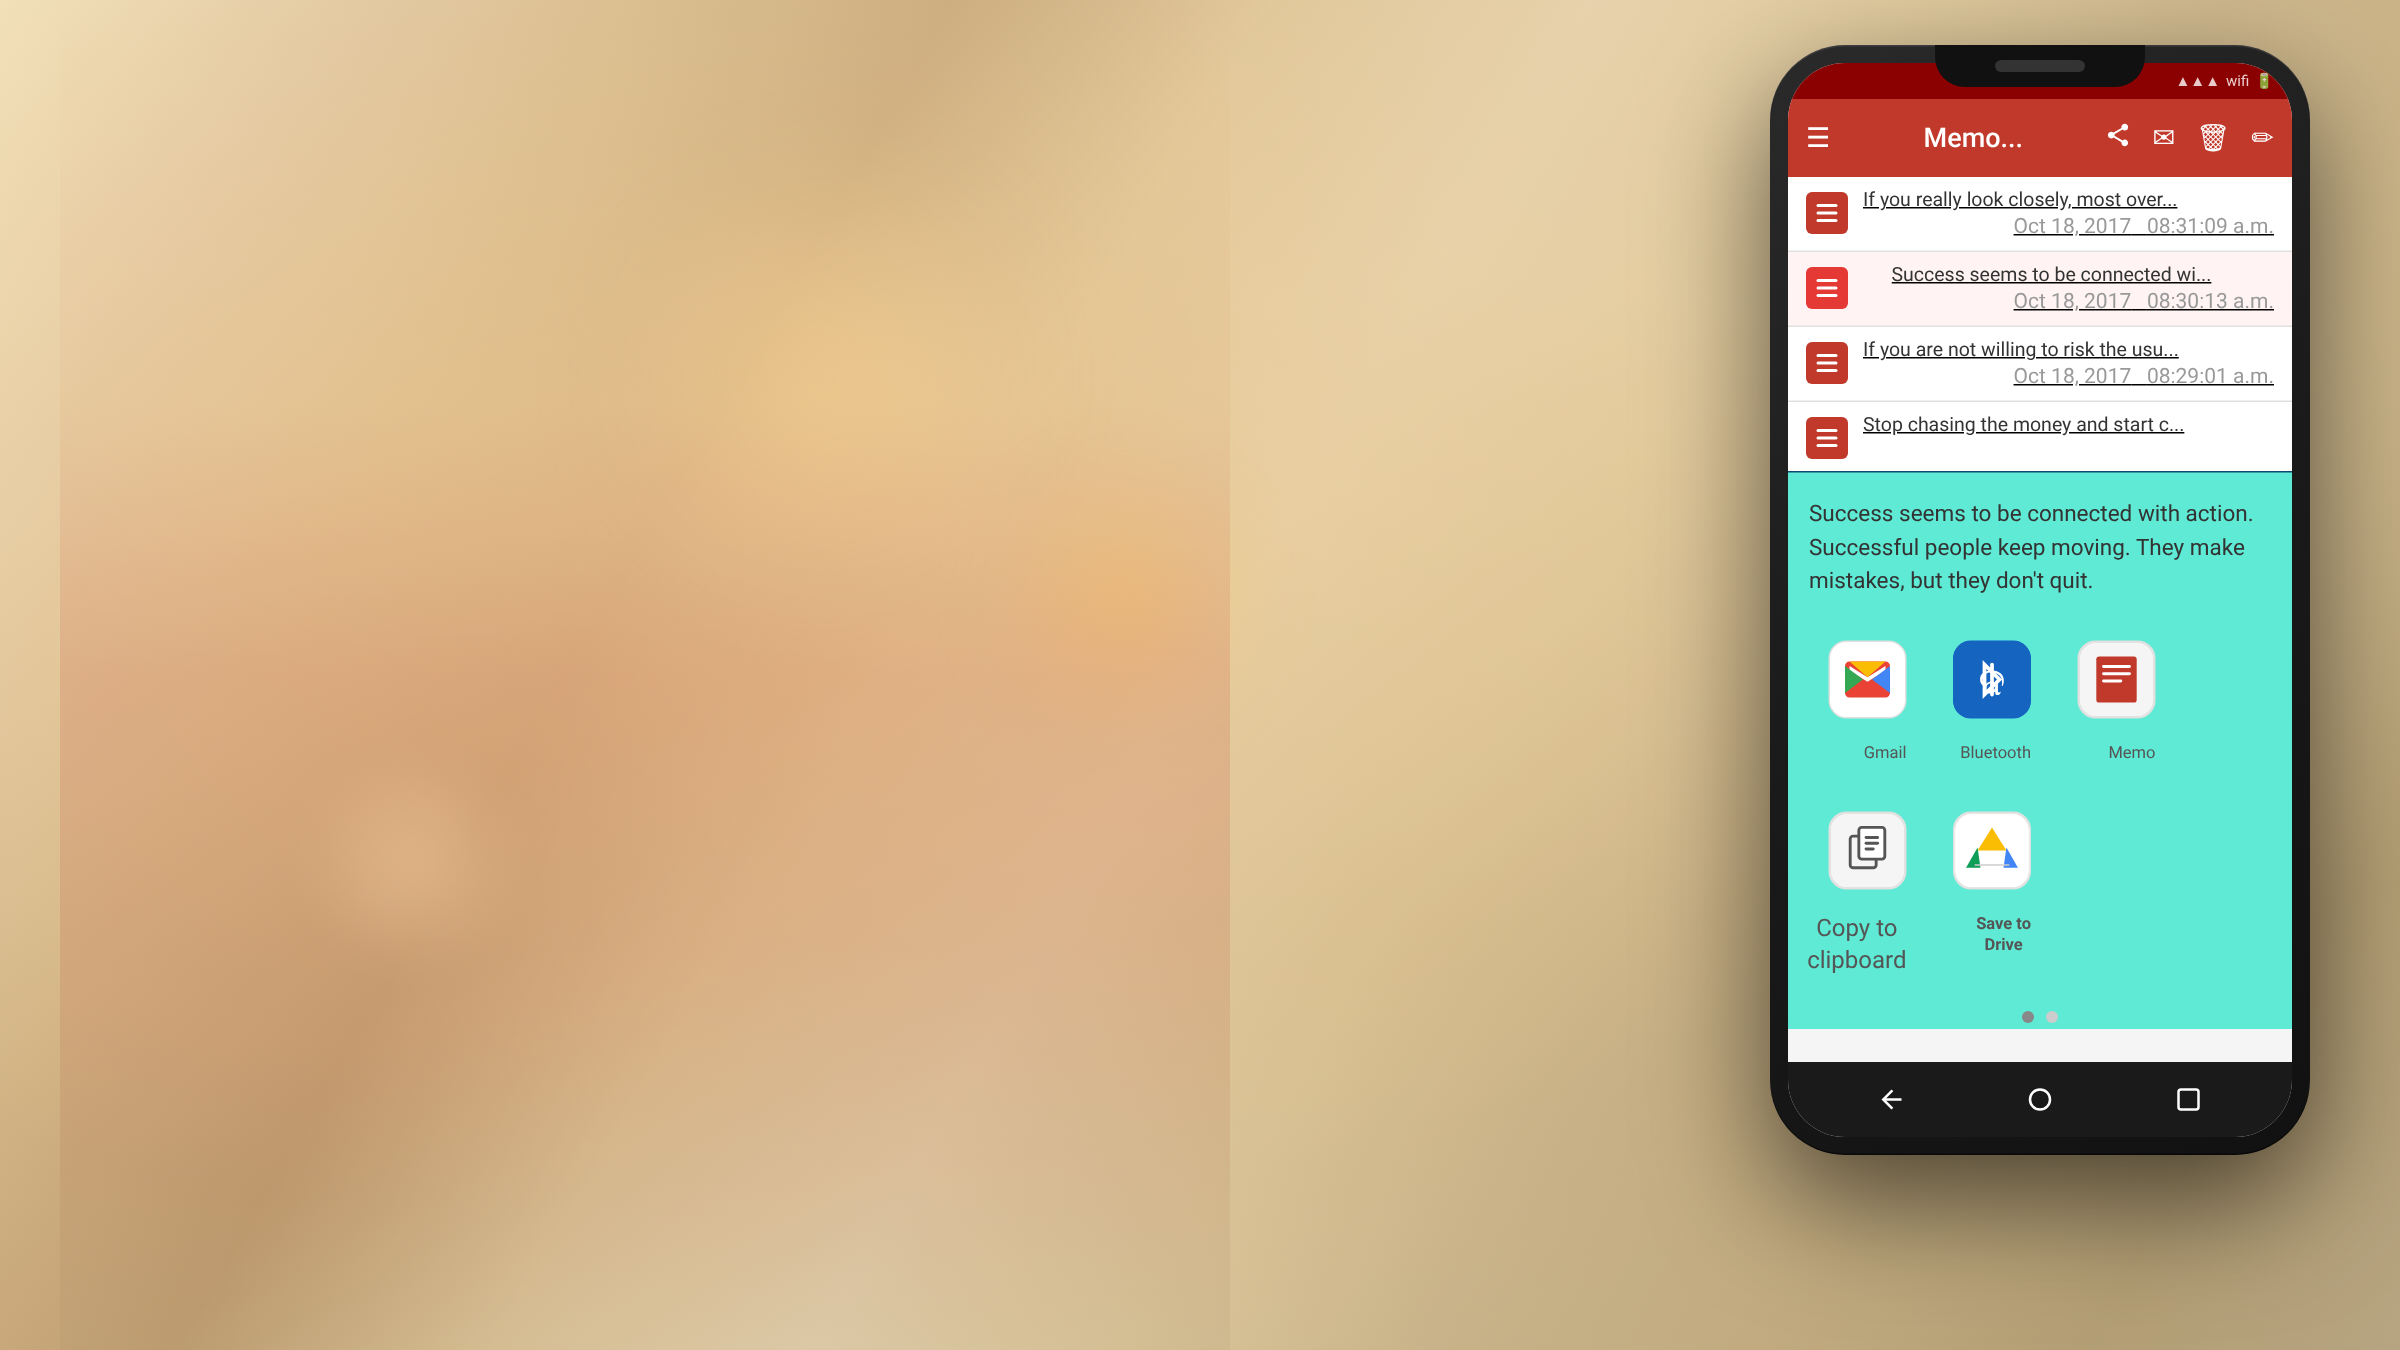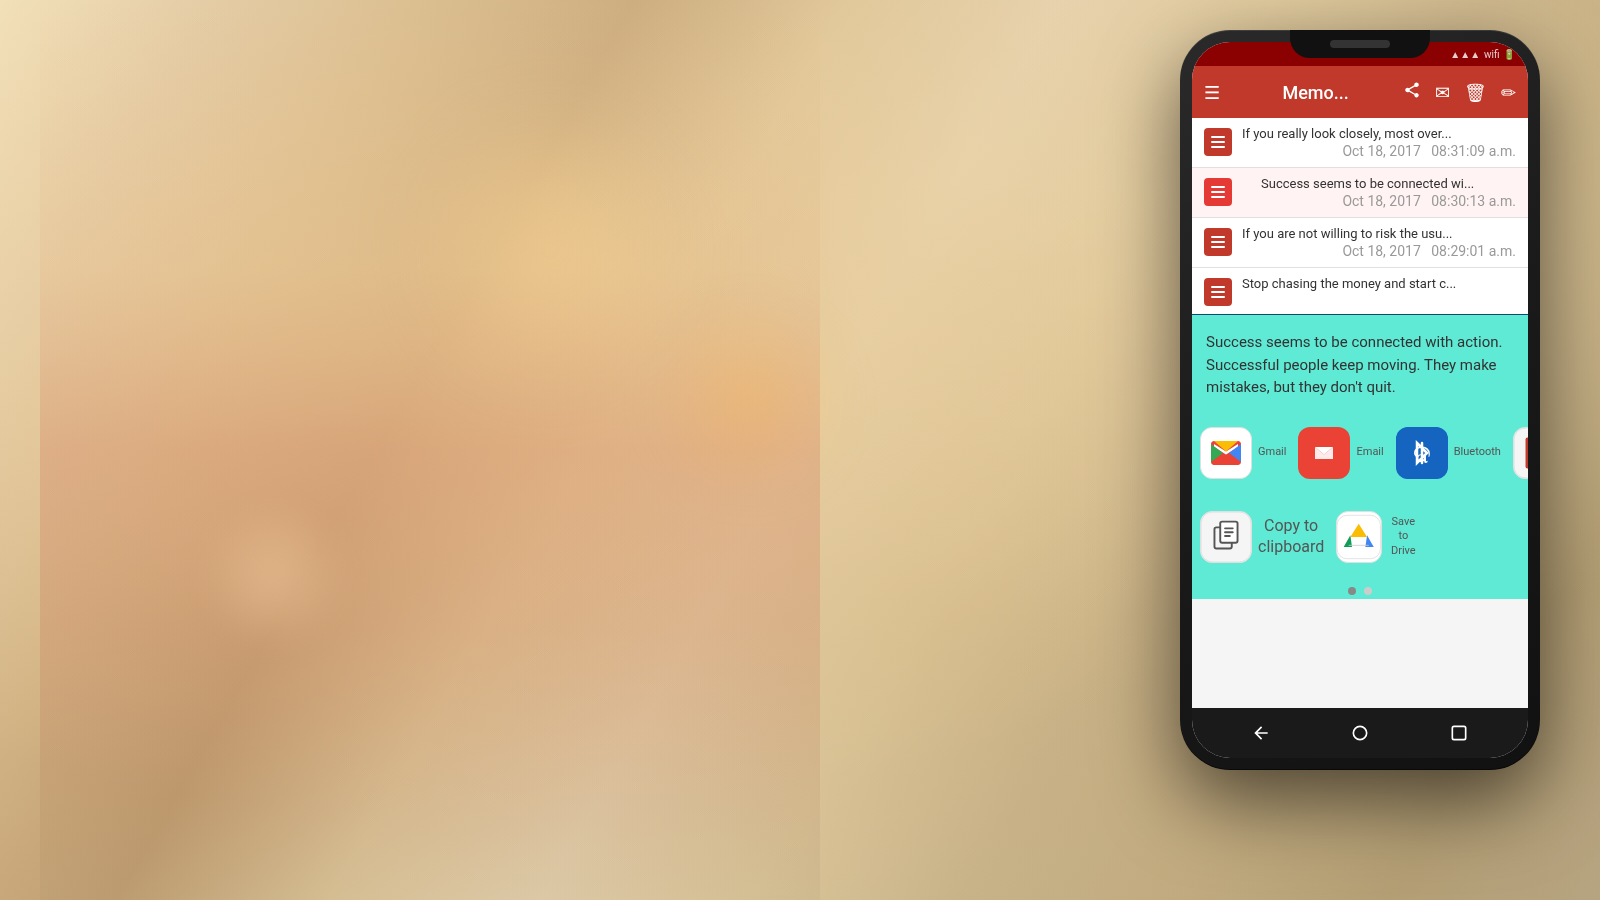--- a/index.html
+++ b/index.html
@@ -152,20 +152,21 @@
 
     .toolbar-icon {
       color: white;
       font-size: 18px;
       cursor: pointer;
     }
 
     
     .memo-list {
       background: #c2410c;
+      text-decoration: underline;
     }
 
     .memo-item {
       background: white;
       border-bottom: 1px solid #e0e0e0;
       padding: 8px 12px;
       display: flex;
       align-items: flex-start;
       gap: 10px;
       cursor: pointer;
@@ -237,24 +238,25 @@
 
     .share-apps-grid {
       display: grid;
       grid-template-columns: repeat(4, 1fr);
       padding: 8px 4px;
       gap: 4px;
     }
 
     .share-app-item {
       display: flex;
-      align-items: center;
+      flex-direction: column;
+      align-items: flex-end;
       padding: 8px 4px;
       cursor: pointer;
-      gap: 6px;
+      gap: 16px;
     }
 
     .share-app-icon {
       width: 52px;
       height: 52px;
       border-radius: 12px;
       display: flex;
       align-items: center;
       justify-content: center;
       font-size: 28px;
@@ -536,30 +538,20 @@
                   <path d="M20 4H4c-1.1 0-2 .9-2 2v12c0 1.1.9 2 2 2h16c1.1 0 2-.9 2-2V6c0-1.1-.9-2-2-2zm0 4l-8 5-8-5V6l8 5 8-5v2z" fill="#EA4335"></path>
                   <path d="M4 4h16l-8 7z" fill="#FBBC04"></path>
                   <path d="M2 6l8 6-8 6z" fill="#34A853"></path>
                   <path d="M22 6l-8 6 8 6z" fill="#4285F4"></path>
                   <path d="M4 20h16v-8l-8 5-8-5z" fill="#EA4335" opacity="0"></path>
                 </svg>
               </div>
               <div class="share-app-label">Gmail</div>
             </div>
 
-            <div class="share-app-item">
-              <div class="share-app-icon icon-email">
-                <svg width="36" height="36" viewBox="0 0 24 24">
-                  <circle cx="12" cy="12" r="12" fill="#EA4335"></circle>
-                  <path d="M6 8h12l-6 5z" fill="white"></path>
-                  <path d="M6 8v8h12V8l-6 5-6-5z" fill="white" opacity="0.9"></path>
-                </svg>
-              </div>
-              <div class="share-app-label">Email</div>
-            </div>
 
             <div class="share-app-item">
               <div class="share-app-icon icon-bluetooth">
                 <svg width="52" height="52" viewBox="0 0 52 52">
                   <rect width="52" height="52" rx="12" fill="#1565C0"></rect>
                   <text x="26" y="36" font-size="26" text-anchor="middle" fill="white" font-family="Arial">ଦ</text>
                   <path d="M21 16l10 10-10 10V16zm0 0l10 10M26 16v20" stroke="white" stroke-width="2.5" fill="none" stroke-linecap="round"></path>
                 </svg>
               </div>
               <div class="share-app-label">Bluetooth</div>
@@ -604,21 +596,21 @@
                   <polygon points="18,38 8,38 16,24" fill="#0F9D58"></polygon>
                   <polygon points="34,38 44,38 36,24" fill="#4285F4"></polygon>
                   <polygon points="26,10 36,26 16,26" fill="#FBBC04"></polygon>
                   <polygon points="16,26 36,26 44,38 8,38" fill="none"></polygon>
                   <polygon points="8,38 16,24 26,10 36,24 44,38" fill="none"></polygon>
 
                   <path d="M10 36l6-12 10-16 10 16 6 12H10z" fill="none"></path>
                   <path d="M14 36h24" stroke="#ccc" stroke-width="1" fill="none"></path>
                 </svg>
               </div>
-              <div class="share-app-label" style="white-space: pre-line; text-align:center; font-size:11px; color:#555;">Save to
+              <div class="share-app-label" style="white-space: pre-line; text-align:center; font-size:11px; color:#555;font-weight:bold;">Save to
 Drive</div>
             </div>
 
 
           </div>
 
           <div class="pagination-dots">
             <div class="dot active"></div>
             <div class="dot"></div>
           </div>

